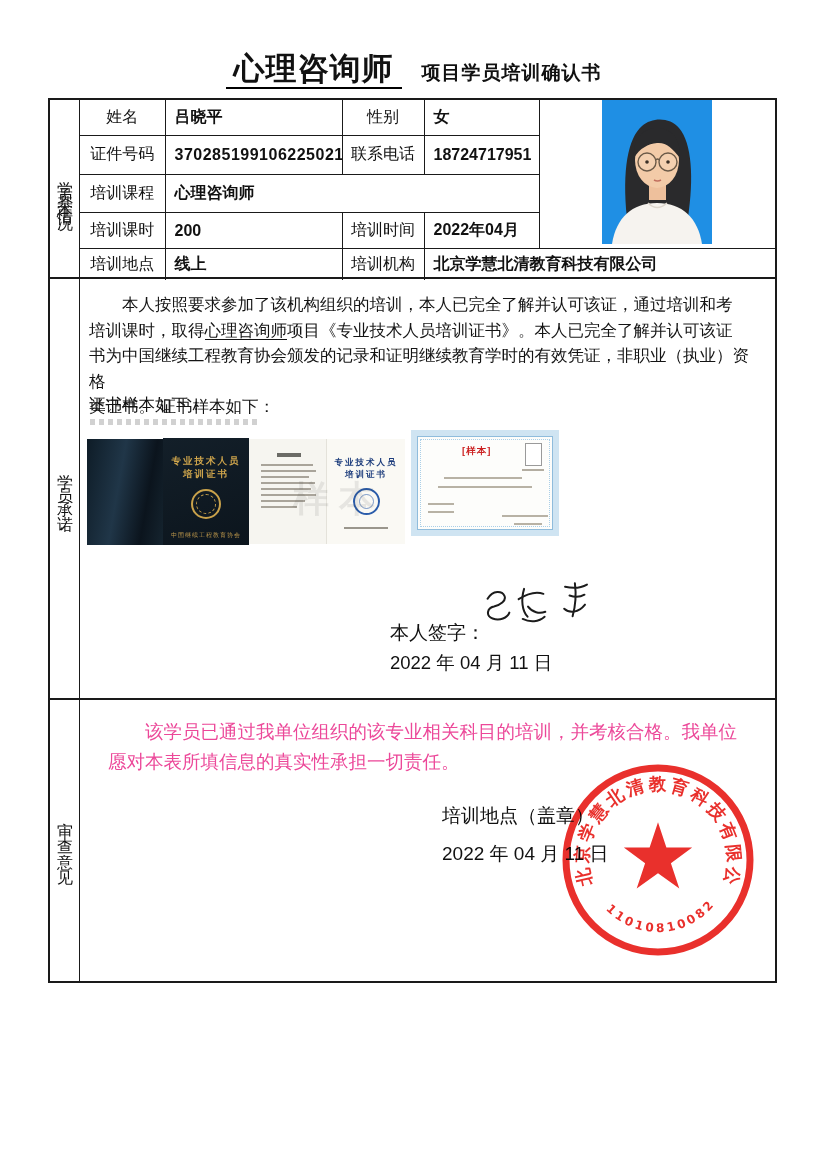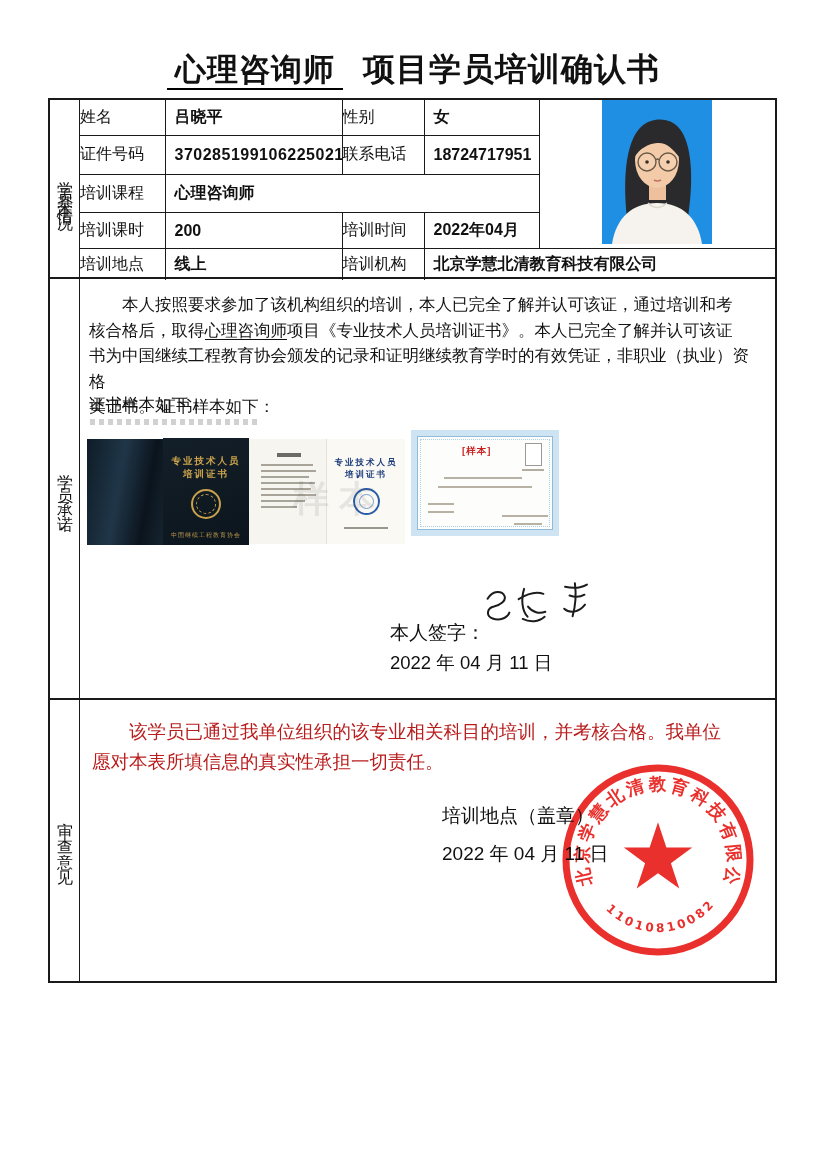--- a/index.html
+++ b/index.html
@@ -3,21 +3,21 @@
 <meta charset="utf-8">
 <style>
   * { margin:0; padding:0; box-sizing:border-box; }
   html,body { background:#ffffff; }
   body { font-family:"Liberation Sans","DejaVu Sans",sans-serif; color:#111; }
   .page { position:relative; width:827px; height:1169px; background:#fff; overflow:hidden; }
 
   
   .doc-title { position:absolute; top:48px; left:0; width:100%; text-align:center; }
   .doc-title .hl { font-size:31px; font-weight:bold; border-bottom:2.5px solid #000; padding:0 8px 1px 8px; letter-spacing:1px; }
-  .doc-title .rest { font-size:32px; font-weight:600; margin-left:20px; letter-spacing:1px; }
+  .doc-title .rest { font-size:19px; font-weight:600; margin-left:20px; letter-spacing:1px; }
 
   
   .form { position:absolute; left:48px; top:98px; width:729px; height:885px; border:2px solid #1a1a1a; background:#fff; }
   .section { display:flex; width:100%; }
   .sec1 { height:179px; border-bottom:2px solid #1a1a1a; }
   .sec2 { height:421px; border-bottom:2px solid #1a1a1a; position:relative; }
   .sec3 { height:281px; position:relative; }
   .vcell { width:30px; border-right:1.5px solid #1a1a1a; display:flex; align-items:center; justify-content:center; flex:none; }
   .vlabel { writing-mode:vertical-rl; text-orientation:upright; font-size:16px; color:#111; }
   .ls1 { letter-spacing:7px; }
@@ -25,21 +25,21 @@
   .ls3 { letter-spacing:16px; }
   .content { position:relative; flex:1; }
 
   
   table.info { border-collapse:collapse; table-layout:fixed; width:695px; }
   table.info td { border:1.5px solid #1a1a1a; font-size:16px; vertical-align:middle; overflow:hidden; white-space:nowrap; }
   table.info tr td:first-child { border-left:none; }
   table.info tr:first-child td { border-top:none; }
   table.info td.last { border-right:none; }
   table.info tr.lastrow td { border-bottom:none; }
-  td.lab { }
+  td.lab { text-align:center; }
   td.val { padding-left:9px;font-weight:bold; }
   td.idnum { font-size:15px; letter-spacing:0.5px; }
   .r1{height:35px}.r2{height:38px}.r3{height:38px}.r4{height:35px}.r5{height:31px}
   td.photocell { vertical-align:top; text-align:center; padding-top:0; }
   .photo-wrap { display:inline-block; width:110px; height:144px; margin-top:0; }
 
   
   .para { position:absolute; left:9px; top:13px; width:672px; font-size:16.5px; line-height:25.5px; color:#141414; }
   .para .u { border-bottom:1.5px solid #111; }
   .line5 { position:absolute; left:9px; top:115px; font-size:16.5px; }
@@ -68,21 +68,21 @@
   .cert-e .inner { width:100%; height:100%; background:#fdfdfb; border:1px solid #8fbcdc; outline:1px dotted #aacfe8; outline-offset:-4px; position:relative; }
   .sample-tag { position:absolute; left:44px; top:8px; color:#cc2222; font-size:9.5px; font-weight:bold; letter-spacing:1px; }
   .pbox { position:absolute; right:10px; top:6px; width:17px; height:23px; background:#fff; border:1px solid #9a9a9a; }
   .pbox-line { position:absolute; right:8px; top:32px; width:22px; height:2px; background:#b3ada1; }
   .eline { position:absolute; height:2px; background:#b8b2a5; }
   .sig-label { position:absolute; left:310px; top:341px; font-size:19px; color:#111; }
   .sig-date  { position:absolute; left:310px; top:371px; font-size:18.5px; color:#111; }
   .signature { position:absolute; left:398px; top:297px; transform:rotate(-3deg); }
 
   
-  .rpara { position:absolute; left:12px; top:17px; width:650px; font-size:18.5px; line-height:29.5px; color:#b91c1c; }
+  .rpara { position:absolute; left:28px; top:17px; width:650px; font-size:18.5px; line-height:29.5px; color:#ec4899; }
   .unit-label { position:absolute; left:362px; top:103px; font-size:19px; }
   .unit-date  { position:absolute; left:362px; top:141px; font-size:19px; }
   .stamp { position:absolute; left:470px; top:52px; width:216px; height:216px; mix-blend-mode:multiply; }
 
   .indent { display:inline-block; width:2em; }
 </style>
 </head>
 <body>
 
 <div class="page">
@@ -159,21 +159,21 @@
       </div>
     </div>
 
     <div class="section sec2">
       <div class="vcell">
         <div class="vlabel ls2">学员承诺</div>
       </div>
       <div class="content">
         <div class="para">
           <span class="indent"></span><span>本人按照要求参加了该机构组织的培训，本人已完全了解并认可该证，通过培训和考</span><br>
-          <span>核合格后，取得</span><span class="u">心理咨询师</span><span>项目《专业技术人员培训证书》。本人已完全了解并认可该证</span><br>
+          <span>培训课时，取得</span><span class="u">心理咨询师</span><span>项目《专业技术人员培训证书》。本人已完全了解并认可该证</span><br>
           <span>书为中国继续工程教育协会颁发的记录和证明继续教育学时的有效凭证，非职业（执业）资格</span><br>
           <span>类证书。 证书样本如下：</span>
         </div>
         <div class="line5">证书样本如下：</div>
         <div class="ghost"></div>
 
         <div class="certs">
           <div class="cert cert-a"></div>
           <div class="cert cert-b">
             <div class="gtitle">

